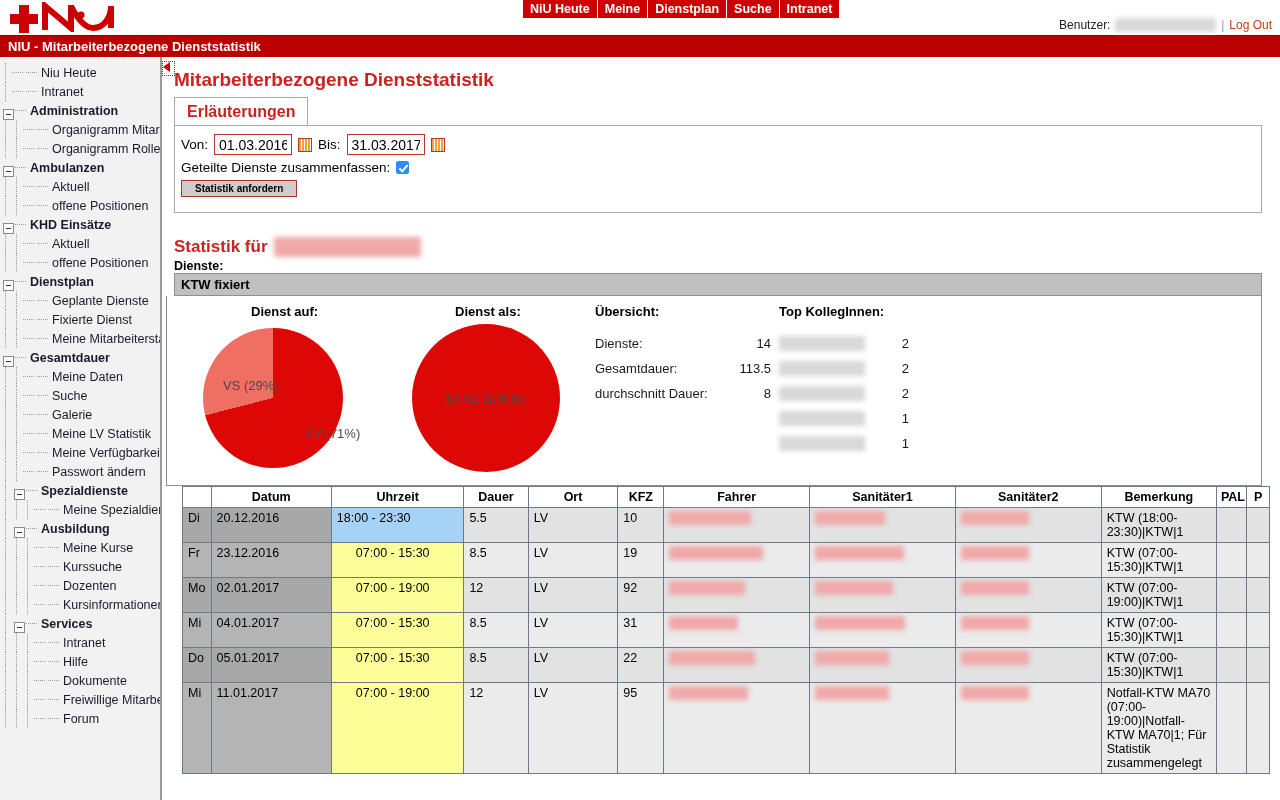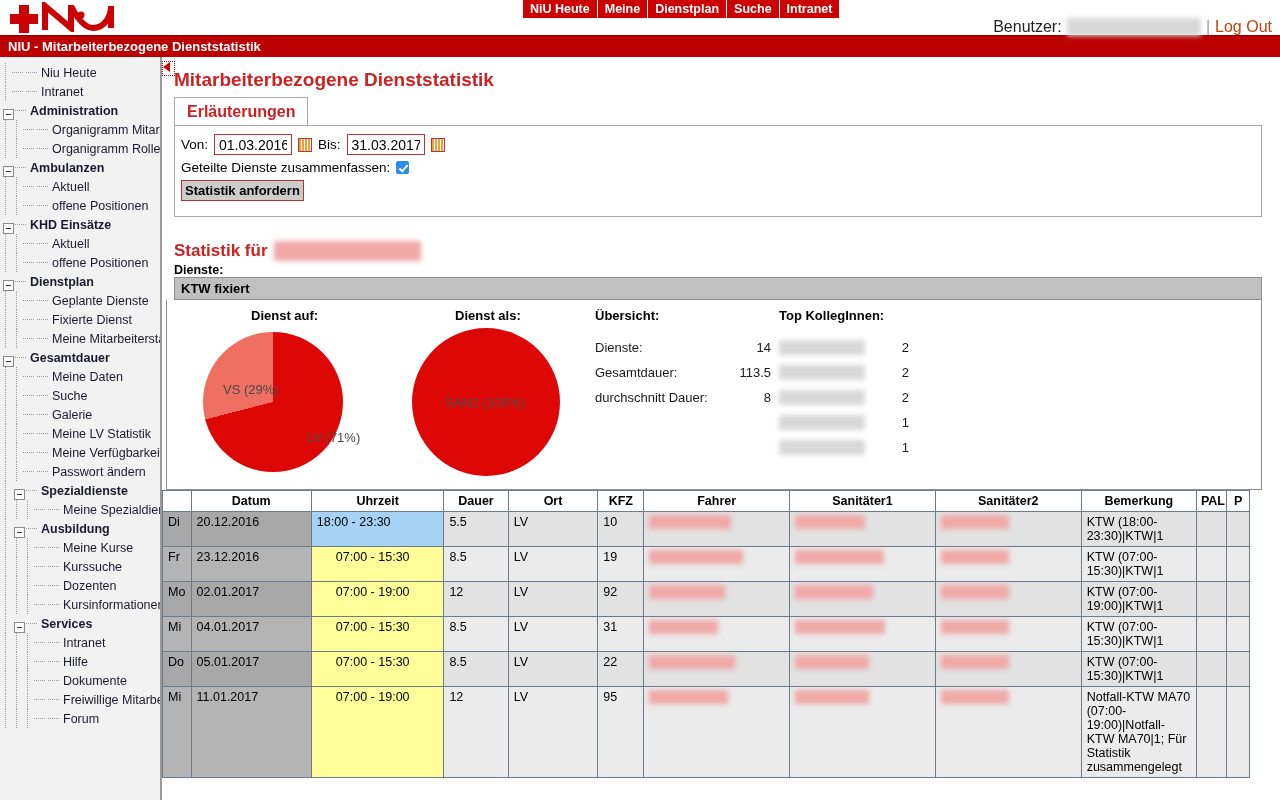--- a/index.html
+++ b/index.html
@@ -50,21 +50,21 @@
     padding: 0 7px;
     text-decoration: none;
     border-right: 1px solid #ffffff;
     white-space: nowrap;
   }
   #mainnav a:last-child { border-right: none; }
 
   #userbar {
     position: absolute;
     right: 8px; top: 18px;
-    font-size: 16px;
+    font-size: 12px;
     color: #222;
     display: flex; align-items: flex-start; gap: 5px;
   }
   .redacted {
     display: inline-block;
     background: #d8d8d8;
     color: transparent;
     border-radius: 1px;
     filter: blur(2.6px);
     user-select: none;
@@ -259,23 +259,23 @@
     position: absolute;
     left: 4px; top: 1px;
     width: 3px; height: 7px;
     border: solid #fff;
     border-width: 0 2px 2px 0;
     transform: rotate(42deg);
   }
   .btn {
     background: #cccccc;
     border: 1px solid #aa3333;
-    padding: 2px 3px;
-    font-weight: bold;
-    font-size: 13px;
+    padding: 2px 13px;
+    font-weight: bold;
+    font-size: 10px;
     font-family: "Liberation Sans", sans-serif;
     cursor: pointer;
   }
 
   
   h2#statheading {
     margin: 24px 0 2px 12px;
     font-size: 17px;
     color: #cc2222;
     font-weight: bold;
@@ -322,21 +322,21 @@
     white-space: nowrap;
   }
   .ov-row {
     position: absolute;
     font-size: 13px;
     color: #1a1a1a;
   }
 
   
   table.shifts {
-    margin-left: 0;
+    margin-left: 20px;
     margin-right: 10px;
     border-collapse: collapse;
     width: calc(100% - 22px);
     font-size: 12.5px;
     table-layout: fixed;
   }
   table.shifts th {
     border: 1px solid #6b7a8d;
     background: #ffffff;
     font-weight: bold;

